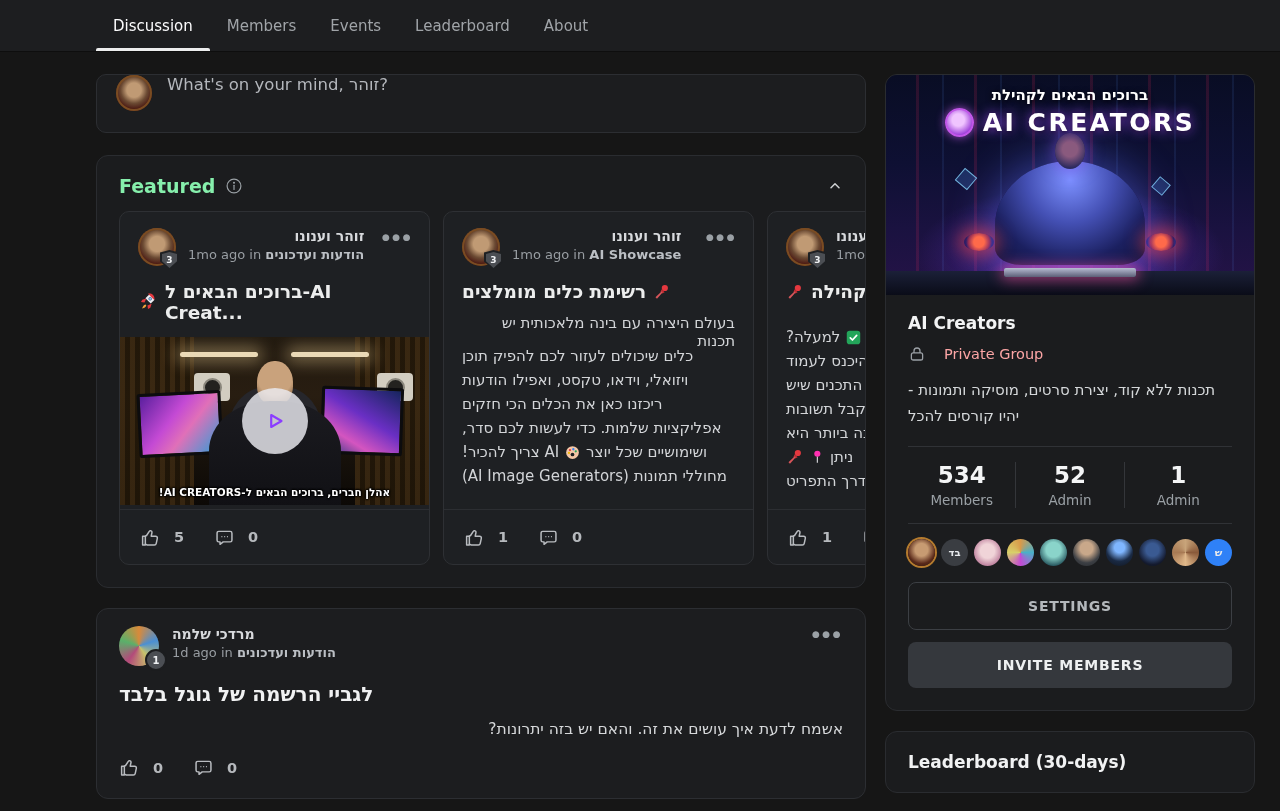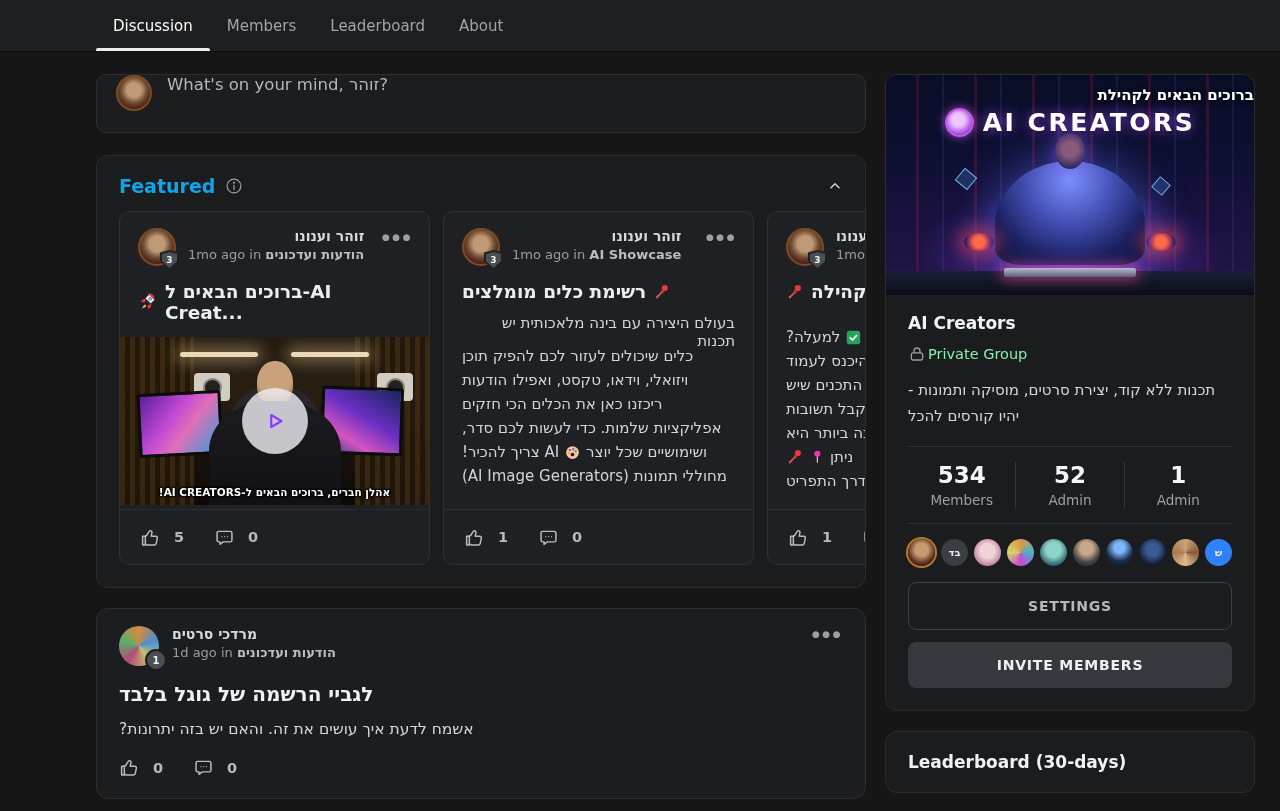--- a/index.html
+++ b/index.html
@@ -17,21 +17,21 @@
   .card{background:#1c1d1f;border:1px solid #2c2e32;border-radius:10px}
   
   .composer{height:57px;display:flex;align-items:flex-start;gap:15px;padding:0 19px;cursor:text}
   .avatar{border-radius:50%;flex:none}
   .av-zohar{background:radial-gradient(circle at 50% 42%,#c09a74 0 26%,#6b4a33 48%,#46120e 72%,#1c0c0a 100%);box-shadow:0 0 0 2px #7a4c22 inset}
   .av-mordechai{background:conic-gradient(#d98a3a,#4a8fd4,#c9c46a,#b34a7a,#5ab06a,#d98a3a)}
   .composer-text{font-size:16.5px;color:#b4b7bc}
   
   .featured{margin-top:22px;background:#1b1c1e;border:1px solid #2a2c30;border-radius:12px}
   .featured-head{display:flex;align-items:center;gap:10px;padding:19px 22px 14px}
-  .featured-title{font-size:19px;font-weight:700;color:#0ea5e9}
+  .featured-title{font-size:19px;font-weight:700;color:#86efac}
   .spacer{flex:1}
   .iconbtn{cursor:pointer;display:flex;align-items:center;justify-content:center}
   .fcards{display:flex;gap:13px;padding:0 0 22px 22px;overflow:hidden}
   .fcard{width:309px;flex:none;background:#1e2023;border:1px solid #2e3034;border-radius:10px;display:flex;flex-direction:column;height:352px;position:relative;cursor:pointer}
   .fcard-head{display:flex;gap:12px;padding:16px 18px 0}
   .fcard-head .avatar{width:38px;height:38px}
   .byline .author{font-size:14px;font-weight:700;color:#d8dadd}
   .byline .meta{font-size:13px;color:#989da2;margin-top:3px}
   .byline .meta b{color:#bbbfc4;font-weight:700}
   .dots{position:absolute;right:16px;top:20px;color:#9aa0a5;font-size:9px;letter-spacing:2.5px;cursor:pointer;font-weight:700}
@@ -63,21 +63,21 @@
   .ptorso{position:absolute;left:50%;top:64px;transform:translateX(-50%);width:132px;height:108px;background:linear-gradient(180deg,#1b1b20,#101014);border-radius:46% 46% 0 0}
   .play{position:absolute;left:50%;top:50%;transform:translate(-50%,-50%);width:66px;height:66px;border-radius:50%;background:rgba(236,236,241,.82);display:flex;align-items:center;justify-content:center;cursor:pointer}
   .vcap{position:absolute;left:0;right:0;bottom:7px;text-align:center;font-size:10.5px;font-weight:700;color:#fff;direction:rtl;
         text-shadow:-1px 0 2px #000,1px 0 2px #000,0 -1px 2px #000,0 1px 2px #000}
   
   .post{margin-top:20px;border-radius:12px;padding:17px 22px 20px;position:relative;cursor:pointer}
   .post-head{display:flex;gap:13px}
   .post-head .avatar{width:40px;height:40px}
   .badge-circle{position:absolute;left:48px;top:40px;width:18px;height:18px;border-radius:50%;background:#4b4e53;border:2px solid #1c1d1f;color:#eef0f2;font-size:10px;font-weight:700;display:flex;align-items:center;justify-content:center}
   .post-title{margin-top:16px;font-size:20px;font-weight:700;color:#f0f1f2;direction:rtl;text-align:left}
-  .post-body{margin-top:14px;font-size:15.5px;color:#d6d8da;direction:rtl;text-align:left}
+  .post-body{margin-top:14px;font-size:15.5px;color:#d6d8da;direction:rtl;text-align:right}
   .post-foot{margin-top:19px;display:flex;align-items:center}
   
   .scard{background:#1b1c1e;border:1px solid #2a2c30;border-radius:12px;overflow:hidden}
   .banner{position:relative;height:220px;overflow:hidden;cursor:pointer;
     background:linear-gradient(180deg,#090d24 0%,#0e1033 40%,#1a1240 70%,#261348 100%)}
   .banner .streaks{position:absolute;inset:0;background:
     repeating-linear-gradient(90deg,transparent 0 30px,rgba(255,45,95,.14) 30px 33px,transparent 33px 56px,rgba(90,150,255,.10) 56px 58px)}
   .banner .glow{position:absolute;inset:0;background:
     radial-gradient(ellipse 60% 45% at 50% 82%,rgba(125,70,255,.55),transparent 70%),
     radial-gradient(ellipse 40% 25% at 50% 98%,rgba(255,70,130,.55),transparent 70%)}
@@ -86,27 +86,27 @@
     border-radius:50% 50% 18% 18% / 62% 62% 16% 16%;box-shadow:0 0 42px 6px rgba(90,110,255,.45)}
   .fig-head{position:absolute;left:50%;bottom:126px;transform:translateX(-50%);width:30px;height:36px;
     background:radial-gradient(circle at 50% 45%,#8a5a7e 0 30%,#2c2a5e 75%);border-radius:50%;box-shadow:0 0 18px rgba(150,90,255,.6)}
   .hand{position:absolute;bottom:44px;width:30px;height:18px;border-radius:50%;
     background:radial-gradient(circle,#ff6a4a 0 30%,rgba(255,60,60,.5) 60%,transparent 75%);box-shadow:0 0 16px 6px rgba(255,70,70,.5)}
   .hand.l{left:78px}.hand.r{right:78px}
   .desk{position:absolute;left:0;right:0;bottom:0;height:24px;background:linear-gradient(180deg,#1b2038,#0a0c18)}
   .kbd{position:absolute;left:50%;bottom:18px;transform:translateX(-50%);width:132px;height:9px;border-radius:2px;
     background:linear-gradient(180deg,#b7bcd2,#5c5f77);box-shadow:0 0 14px 3px rgba(255,80,160,.55)}
   .cube{position:absolute;border:1px solid rgba(140,220,255,.75);background:rgba(70,130,220,.28);transform:rotate(40deg)}
-  .banner-welcome{position:absolute;top:11px;left:0;right:0;text-align:right;font-size:15px;font-weight:700;color:#fff;text-shadow:0 1px 6px #000}
+  .banner-welcome{position:absolute;top:11px;left:0;right:0;text-align:center;font-size:15px;font-weight:700;color:#fff;text-shadow:0 1px 6px #000}
   .banner-brand{position:absolute;top:33px;left:0;right:0;display:flex;align-items:center;justify-content:center;gap:9px}
   .brain-badge{width:25px;height:25px;border-radius:50%;border:2px solid #c257e8;background:radial-gradient(circle at 45% 40%,#f0c4ff 0 30%,#9b3bd8 75%,#5c1a8a 100%);box-shadow:0 0 10px rgba(195,90,235,.8)}
   .brand-text{font-size:25px;font-weight:900;letter-spacing:2.5px;color:#fff;text-shadow:0 0 12px rgba(160,80,255,.9),0 1px 4px #000}
   .scontent{padding:0 22px 22px}
   .gname{margin-top:18px;font-size:17px;font-weight:700;color:#f2f3f4}
-  .privacy{margin-top:12px;display:flex;align-items:center;gap:2px;color:#86efac;font-size:14.5px}
+  .privacy{margin-top:12px;display:flex;align-items:center;gap:18px;color:#fca5a5;font-size:14.5px}
   .gdesc{margin-top:14px;font-size:15px;line-height:26px;color:#d5d8da;direction:rtl;text-align:left}
   .sdiv{height:1px;background:#303236;margin-top:17px}
   .stats{display:flex;padding:15px 0 13px}
   .stat{flex:1;text-align:center;cursor:pointer}
   .stat + .stat{border-left:1px solid #34363a}
   .stat-v{font-size:23px;font-weight:700;color:#f4f5f6}
   .stat-l{font-size:13.5px;color:#9aa0a5;margin-top:4px}
   .mrow{display:flex;gap:6px;margin-top:15px}
   .mav{width:27px;height:27px;border-radius:50%;display:flex;align-items:center;justify-content:center;font-size:10px;font-weight:700;color:#e6e9ec;cursor:pointer;flex:none}
   .btn{margin-top:16px;height:46px;border-radius:8px;display:flex;align-items:center;justify-content:center;font-size:14px;font-weight:700;letter-spacing:.8px;cursor:pointer}
@@ -115,20 +115,21 @@
   .lb-card{margin-top:20px;padding:20px 22px}
   .lb-title{font-size:17px;font-weight:700;color:#f1f2f3}
   .icon{display:inline-flex;align-items:center;justify-content:center}
 </style>
 </head>
 <body>
 
 <div class="nav" id="nav-root">
     <div class="nav-tab active">Discussion</div>
     <div class="nav-tab">Members</div>
+    <div class="nav-tab">Events</div>
     <div class="nav-tab">Leaderboard</div>
     <div class="nav-tab">About</div>
   </div>
 
 <div class="layout">
 
   <div class="main">
 
     <div class="card composer">
       <div class="avatar av-zohar" style="width:36px;height:36px"></div>
@@ -394,21 +395,21 @@
         </div>
 
       </div>
     </div>
 
     <div class="card post">
       <div class="post-head">
         <div class="avatar av-mordechai"></div>
         <div class="badge-circle">1</div>
         <div class="byline">
-          <div class="author" dir="rtl" style="text-align:left">מרדכי סרטים</div>
+          <div class="author" dir="rtl" style="text-align:left">מרדכי שלמה</div>
           <div class="meta"><span>1d ago in</span> <b dir="rtl">הודעות ועדכונים</b></div>
         </div>
         <span class="dots" style="right:22px;top:20px">●●●</span>
       </div>
       <div class="post-title">לגביי הרשמה של גוגל בלבד</div>
       <div class="post-body">אשמח לדעת איך עושים את זה. והאם יש בזה יתרונות?</div>
       <div class="post-foot">
         <div class="act">
           <span class="icon">
               <svg width="21" height="21" viewBox="0 0 24 24" fill="none" stroke="#b9bcc0" stroke-width="1.7" stroke-linecap="round" stroke-linejoin="round">

